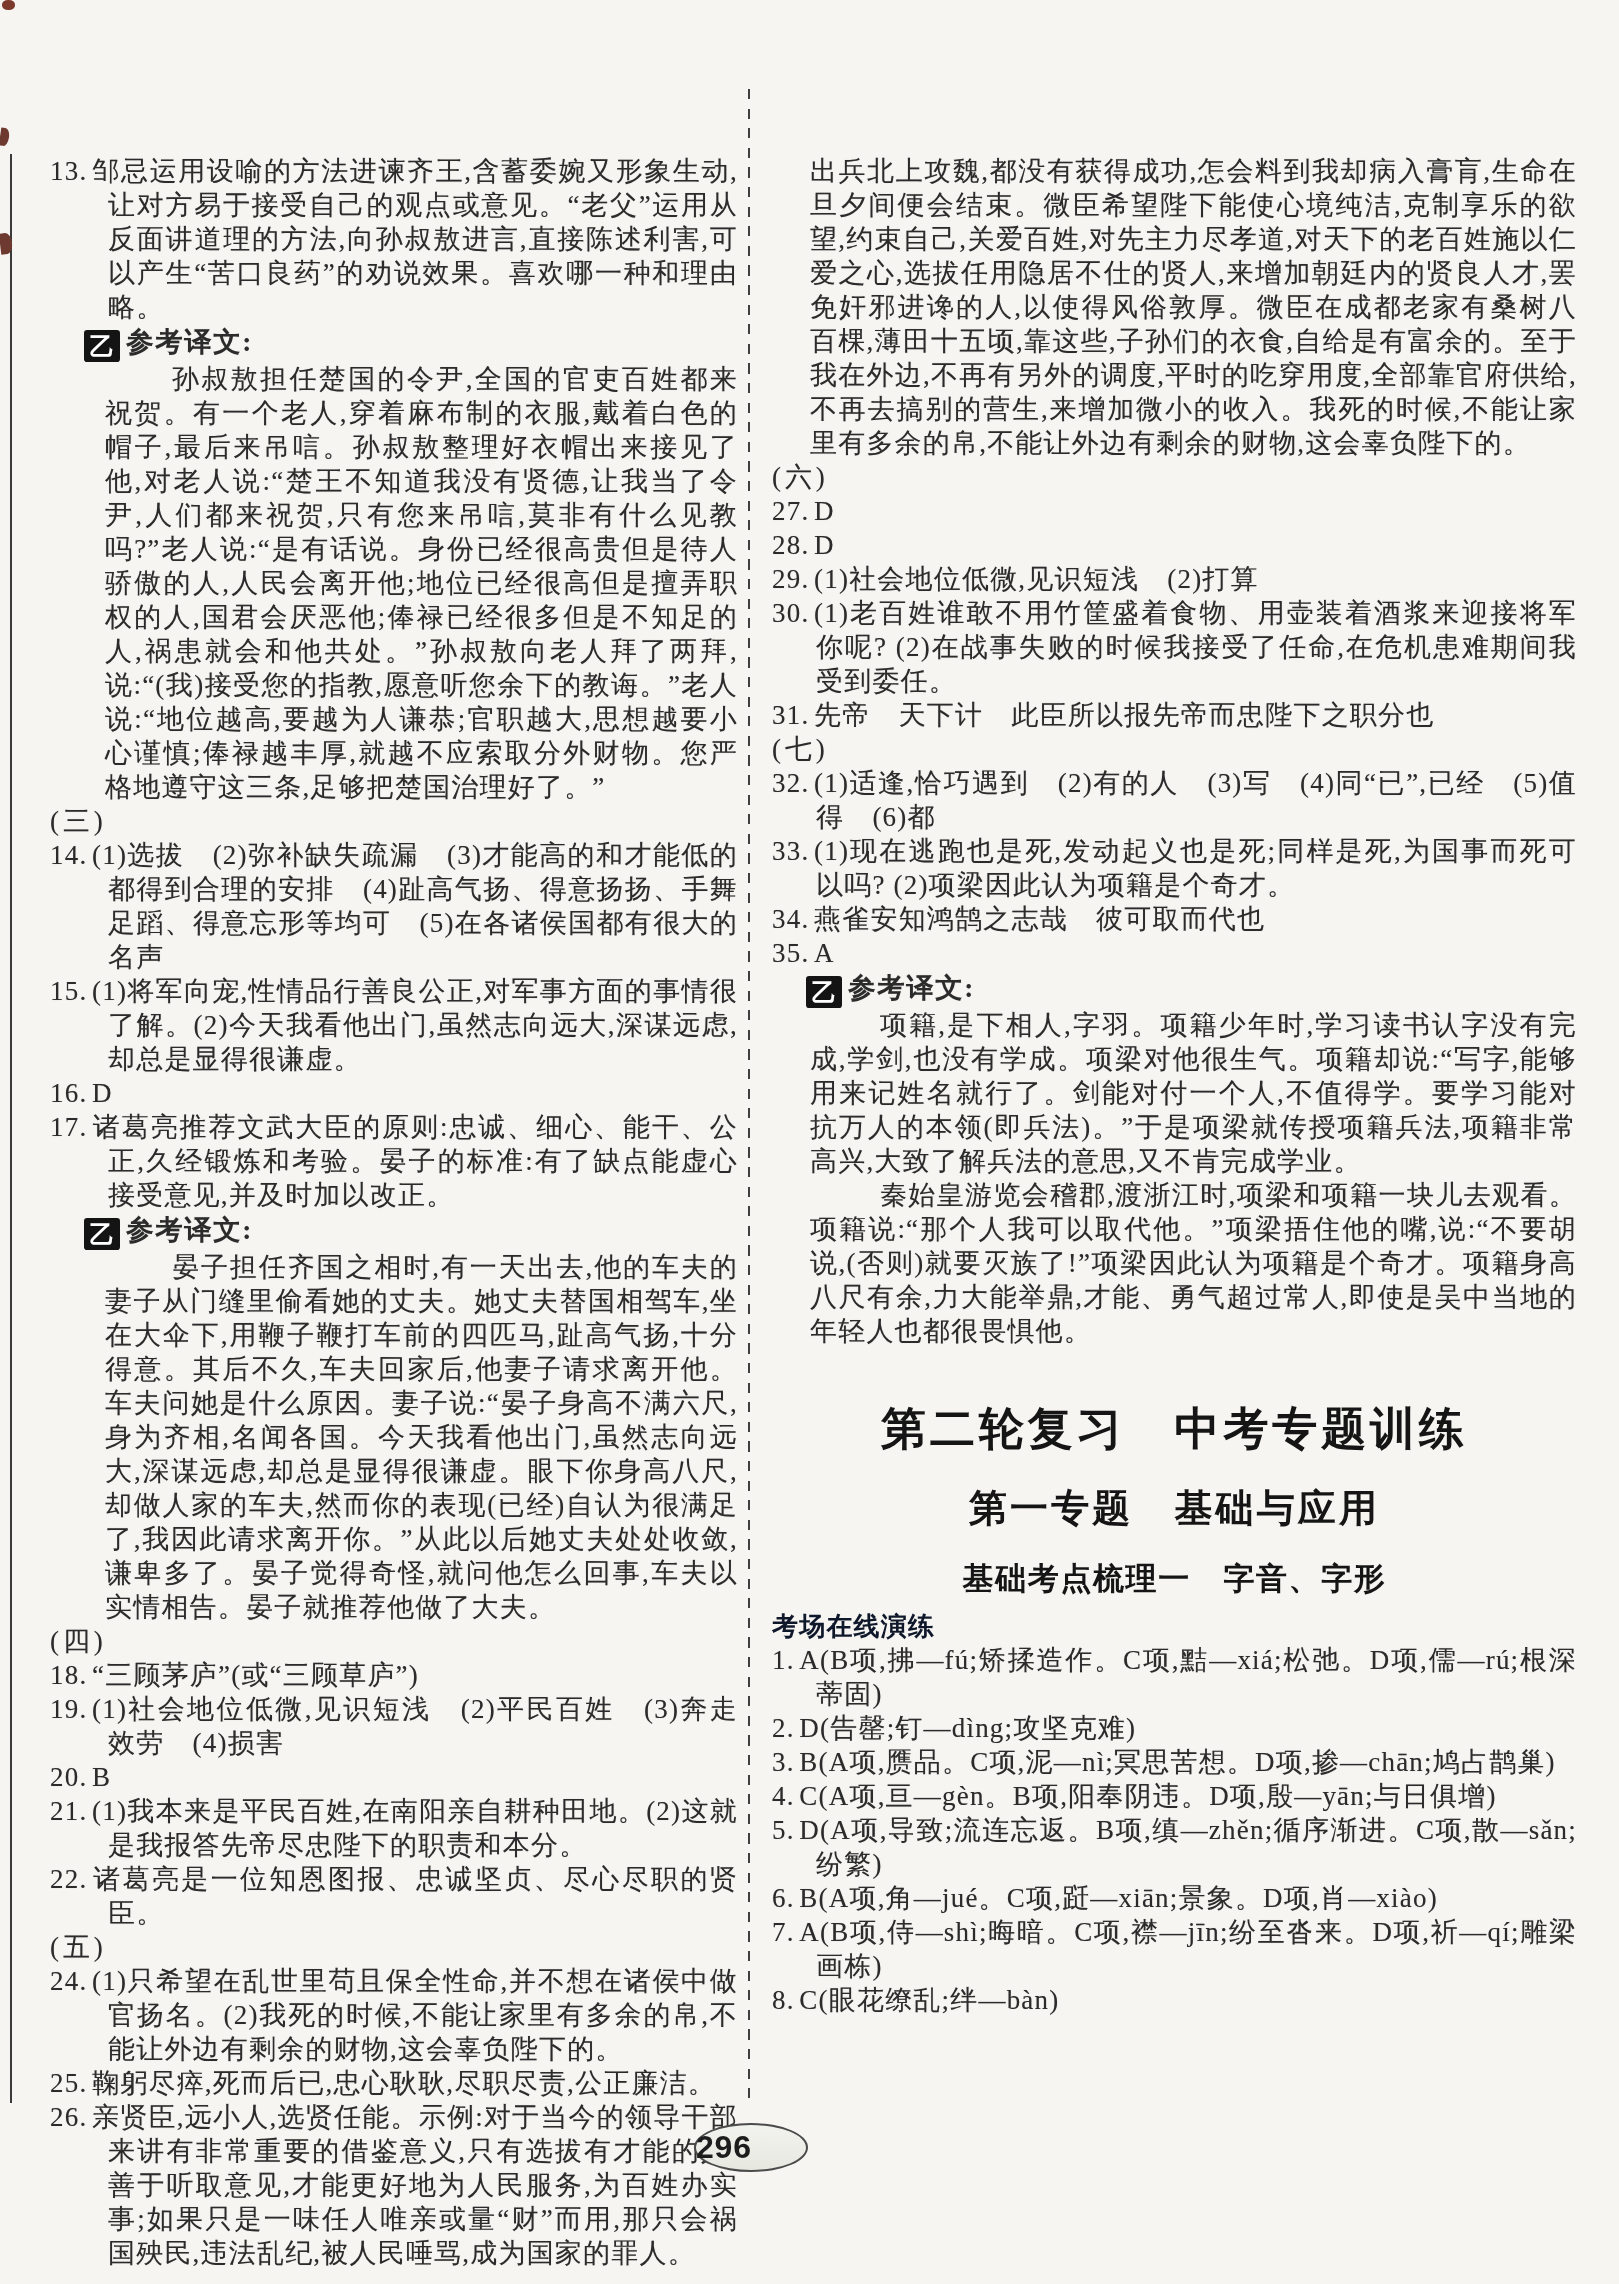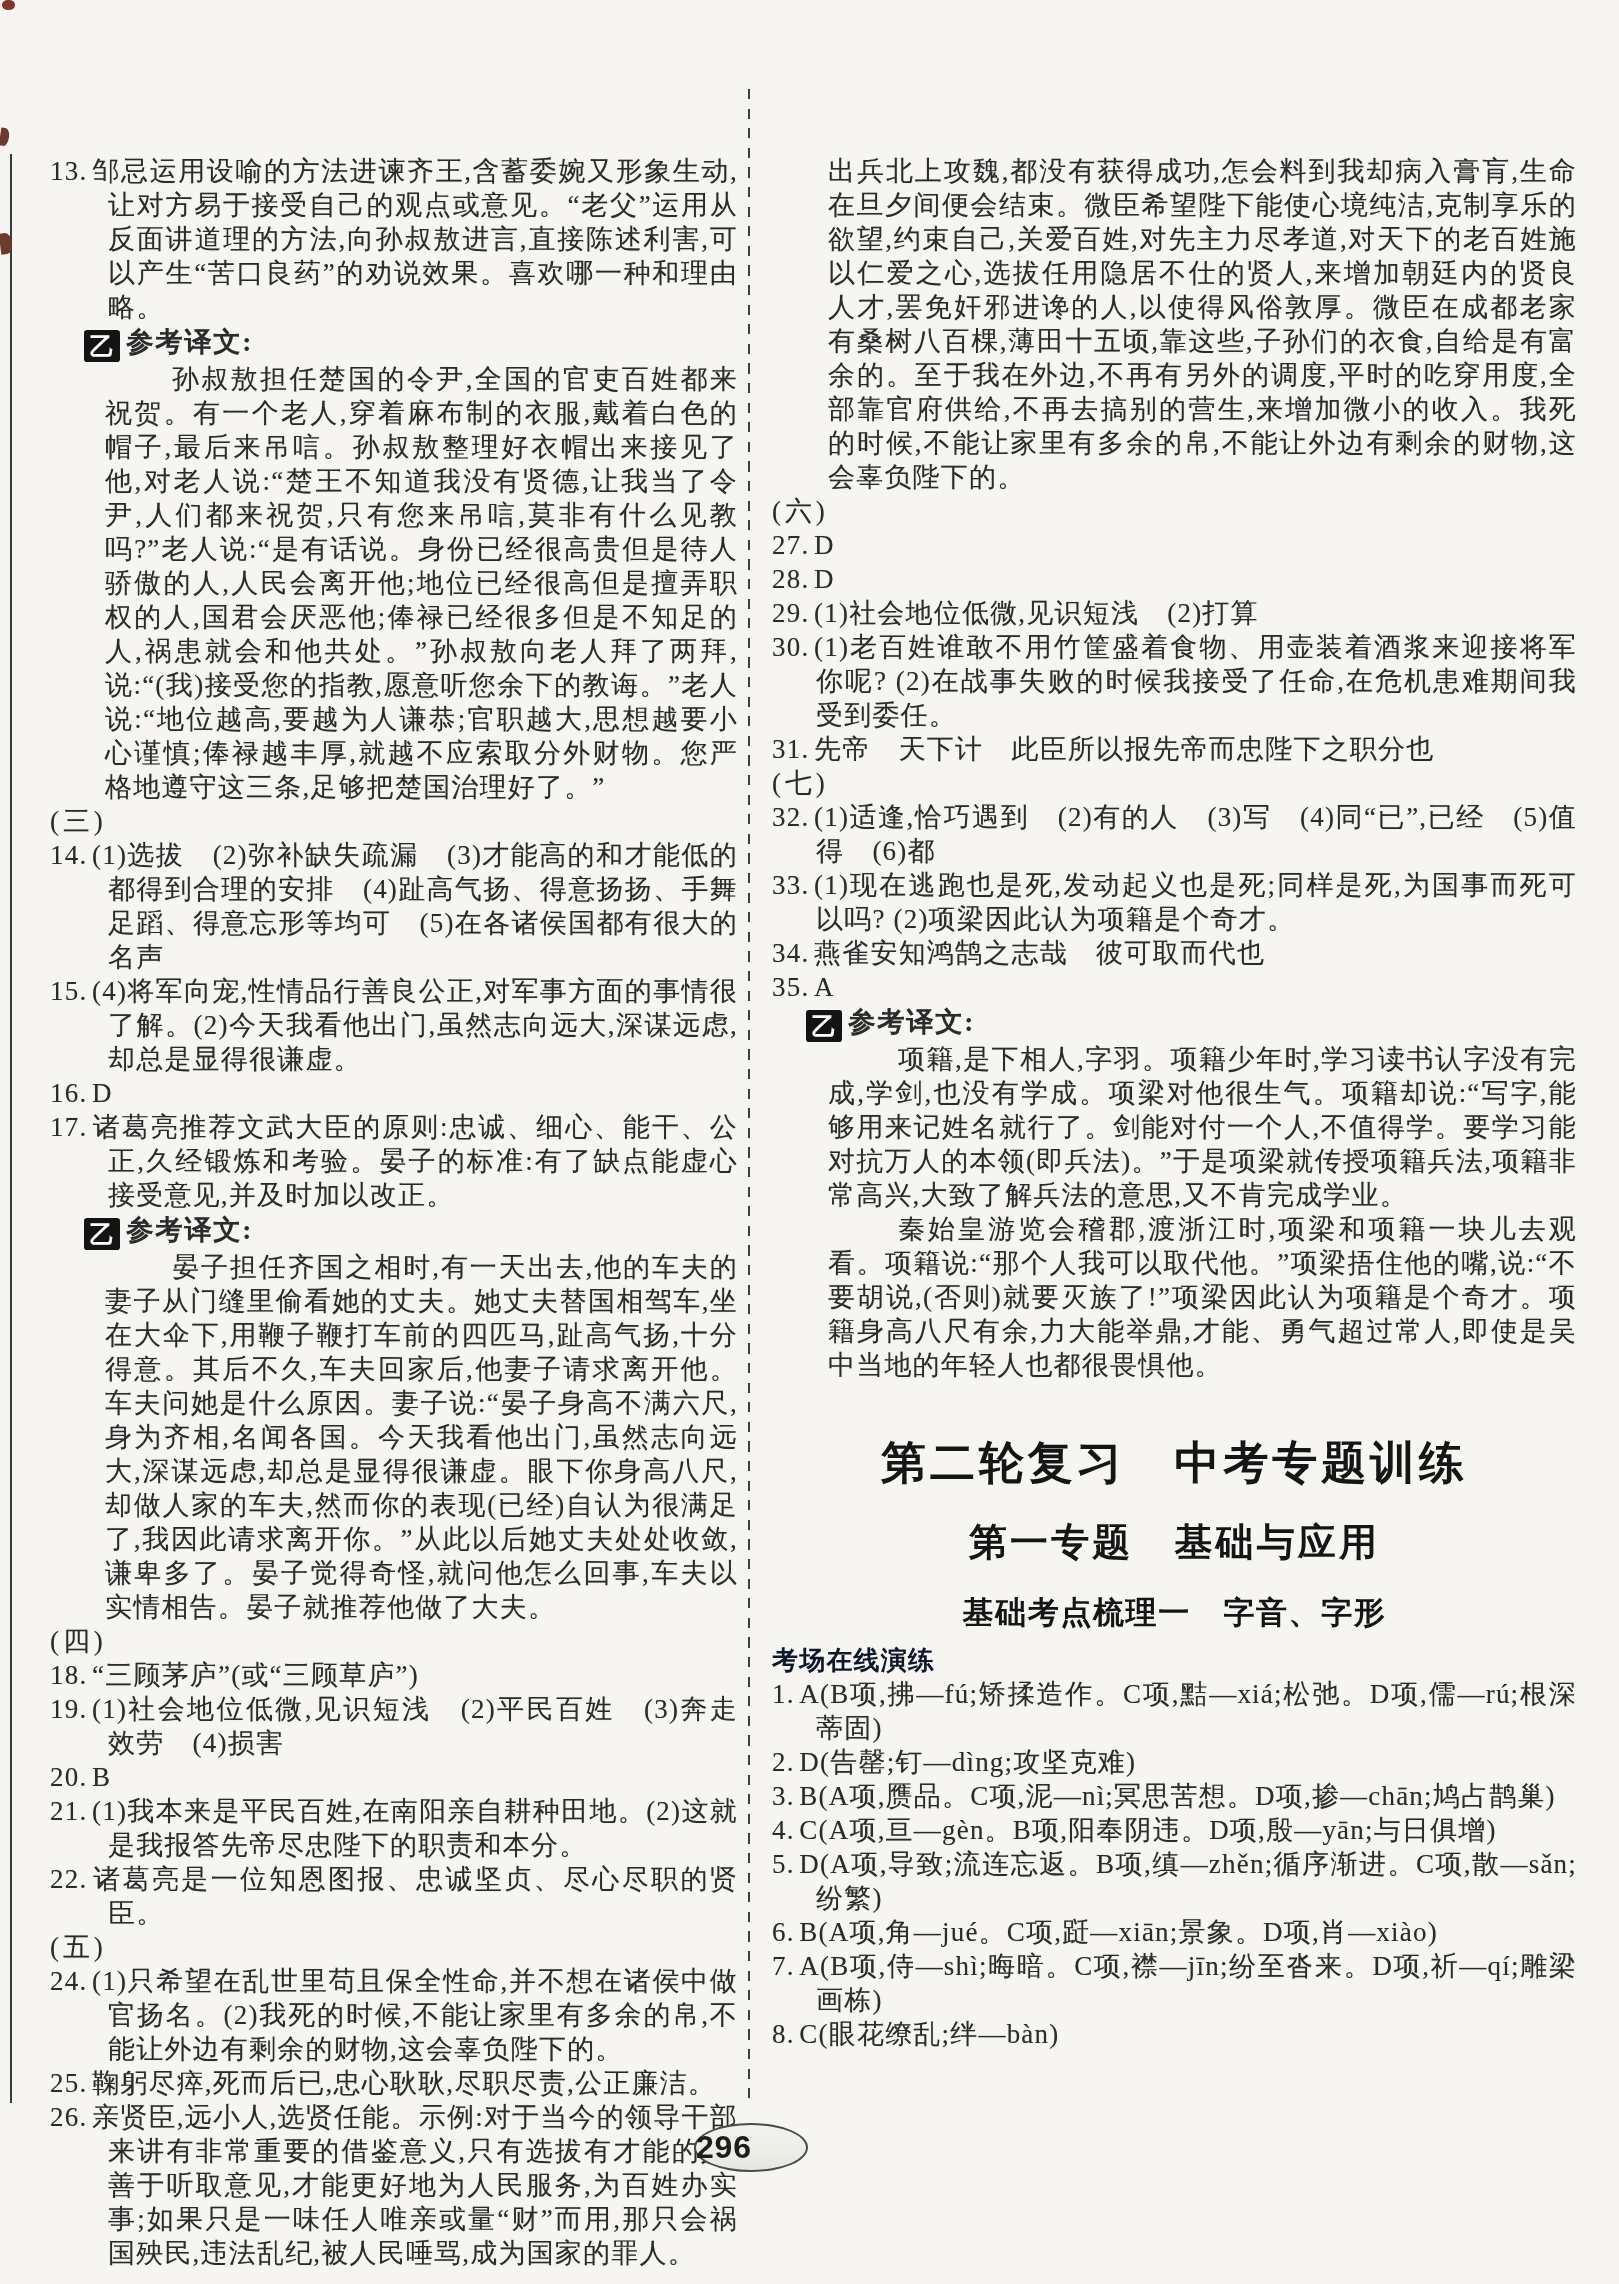--- a/index.html
+++ b/index.html
@@ -27,21 +27,21 @@
   .col-right{left:772px;width:805px;}
   .entry{margin:0;}
   
   .col-left .item{padding-left:58px;text-indent:-58px;}
   .col-right .item{padding-left:44px;text-indent:-44px;}
   .num{margin-right:4.7px;}
   
   .section{letter-spacing:3.9px;}
   
   .col-left .para{margin-left:55px;text-indent:67px;}
-  .col-right .para{margin-left:56px;text-indent:70px;}
+  .col-right .para{margin-left:38px;text-indent:70px;}
   .para.cont{text-indent:0;}
   
   .reflabel{padding-left:34px;line-height:37px;font-weight:bold;font-size:27.4px;text-indent:0;}
   .chip{display:inline-block;background:#141414;color:#fff;width:36px;height:32px;line-height:33px;
     text-align:center;border-radius:3.1px;font-family:"Liberation Sans","DejaVu Sans",sans-serif;
     font-weight:bold;font-size:25px;margin-right:6.3px;vertical-align:-3.9px;text-shadow:none;letter-spacing:0;}
   .lbl{letter-spacing:1.6px;}
   
   .h1t{font-family:"Liberation Sans","DejaVu Sans",sans-serif;font-weight:bold;color:#151515;
     font-size:45px;line-height:56px;text-align:center;letter-spacing:3.9px;margin-top:53px;text-indent:0;text-shadow:none;}
@@ -67,21 +67,21 @@
   <div class="mark mark-corner"></div>
   <div class="mark mark-a"></div>
   <div class="mark mark-b"></div>
   <div class="divider"></div>
   <div class="col col-left">
       <div class="entry item"><span class="num">13.</span><span class="txt">邹忌运用设喻的方法进谏齐王,含蓄委婉又形象生动,让对方易于接受自己的观点或意见。“老父”运用从反面讲道理的方法,向孙叔敖进言,直接陈述利害,可以产生“苦口良药”的劝说效果。喜欢哪一种和理由略。</span></div>
       <div class="entry reflabel"><span class="chip">乙</span><span class="lbl">参考译文:</span></div>
       <div class="entry para">孙叔敖担任楚国的令尹,全国的官吏百姓都来祝贺。有一个老人,穿着麻布制的衣服,戴着白色的帽子,最后来吊唁。孙叔敖整理好衣帽出来接见了他,对老人说:“楚王不知道我没有贤德,让我当了令尹,人们都来祝贺,只有您来吊唁,莫非有什么见教吗?”老人说:“是有话说。身份已经很高贵但是待人骄傲的人,人民会离开他;地位已经很高但是擅弄职权的人,国君会厌恶他;俸禄已经很多但是不知足的人,祸患就会和他共处。”孙叔敖向老人拜了两拜,说:“(我)接受您的指教,愿意听您余下的教诲。”老人说:“地位越高,要越为人谦恭;官职越大,思想越要小心谨慎;俸禄越丰厚,就越不应索取分外财物。您严格地遵守这三条,足够把楚国治理好了。”</div>
       <div class="entry section">(三)</div>
       <div class="entry item"><span class="num">14.</span><span class="txt">(1)选拔　(2)弥补缺失疏漏　(3)才能高的和才能低的都得到合理的安排　(4)趾高气扬、得意扬扬、手舞足蹈、得意忘形等均可　(5)在各诸侯国都有很大的名声</span></div>
-      <div class="entry item"><span class="num">15.</span><span class="txt">(4)将军向宠,性情品行善良公正,对军事方面的事情很了解。(2)今天我看他出门,虽然志向远大,深谋远虑,却总是显得很谦虚。</span></div>
+      <div class="entry item"><span class="num">15.</span><span class="txt">(1)将军向宠,性情品行善良公正,对军事方面的事情很了解。(2)今天我看他出门,虽然志向远大,深谋远虑,却总是显得很谦虚。</span></div>
       <div class="entry item"><span class="num">16.</span><span class="txt">D</span></div>
       <div class="entry item"><span class="num">17.</span><span class="txt">诸葛亮推荐文武大臣的原则:忠诚、细心、能干、公正,久经锻炼和考验。晏子的标准:有了缺点能虚心接受意见,并及时加以改正。</span></div>
       <div class="entry reflabel"><span class="chip">乙</span><span class="lbl">参考译文:</span></div>
       <div class="entry para">晏子担任齐国之相时,有一天出去,他的车夫的妻子从门缝里偷看她的丈夫。她丈夫替国相驾车,坐在大伞下,用鞭子鞭打车前的四匹马,趾高气扬,十分得意。其后不久,车夫回家后,他妻子请求离开他。车夫问她是什么原因。妻子说:“晏子身高不满六尺,身为齐相,名闻各国。今天我看他出门,虽然志向远大,深谋远虑,却总是显得很谦虚。眼下你身高八尺,却做人家的车夫,然而你的表现(已经)自认为很满足了,我因此请求离开你。”从此以后她丈夫处处收敛,谦卑多了。晏子觉得奇怪,就问他怎么回事,车夫以实情相告。晏子就推荐他做了大夫。</div>
       <div class="entry section">(四)</div>
       <div class="entry item"><span class="num">18.</span><span class="txt">“三顾茅庐”(或“三顾草庐”)</span></div>
       <div class="entry item"><span class="num">19.</span><span class="txt">(1)社会地位低微,见识短浅　(2)平民百姓　(3)奔走效劳　(4)损害</span></div>
       <div class="entry item"><span class="num">20.</span><span class="txt">B</span></div>
       <div class="entry item"><span class="num">21.</span><span class="txt">(1)我本来是平民百姓,在南阳亲自耕种田地。(2)这就是我报答先帝尽忠陛下的职责和本分。</span></div>
       <div class="entry item"><span class="num">22.</span><span class="txt">诸葛亮是一位知恩图报、忠诚坚贞、尽心尽职的贤臣。</span></div>

